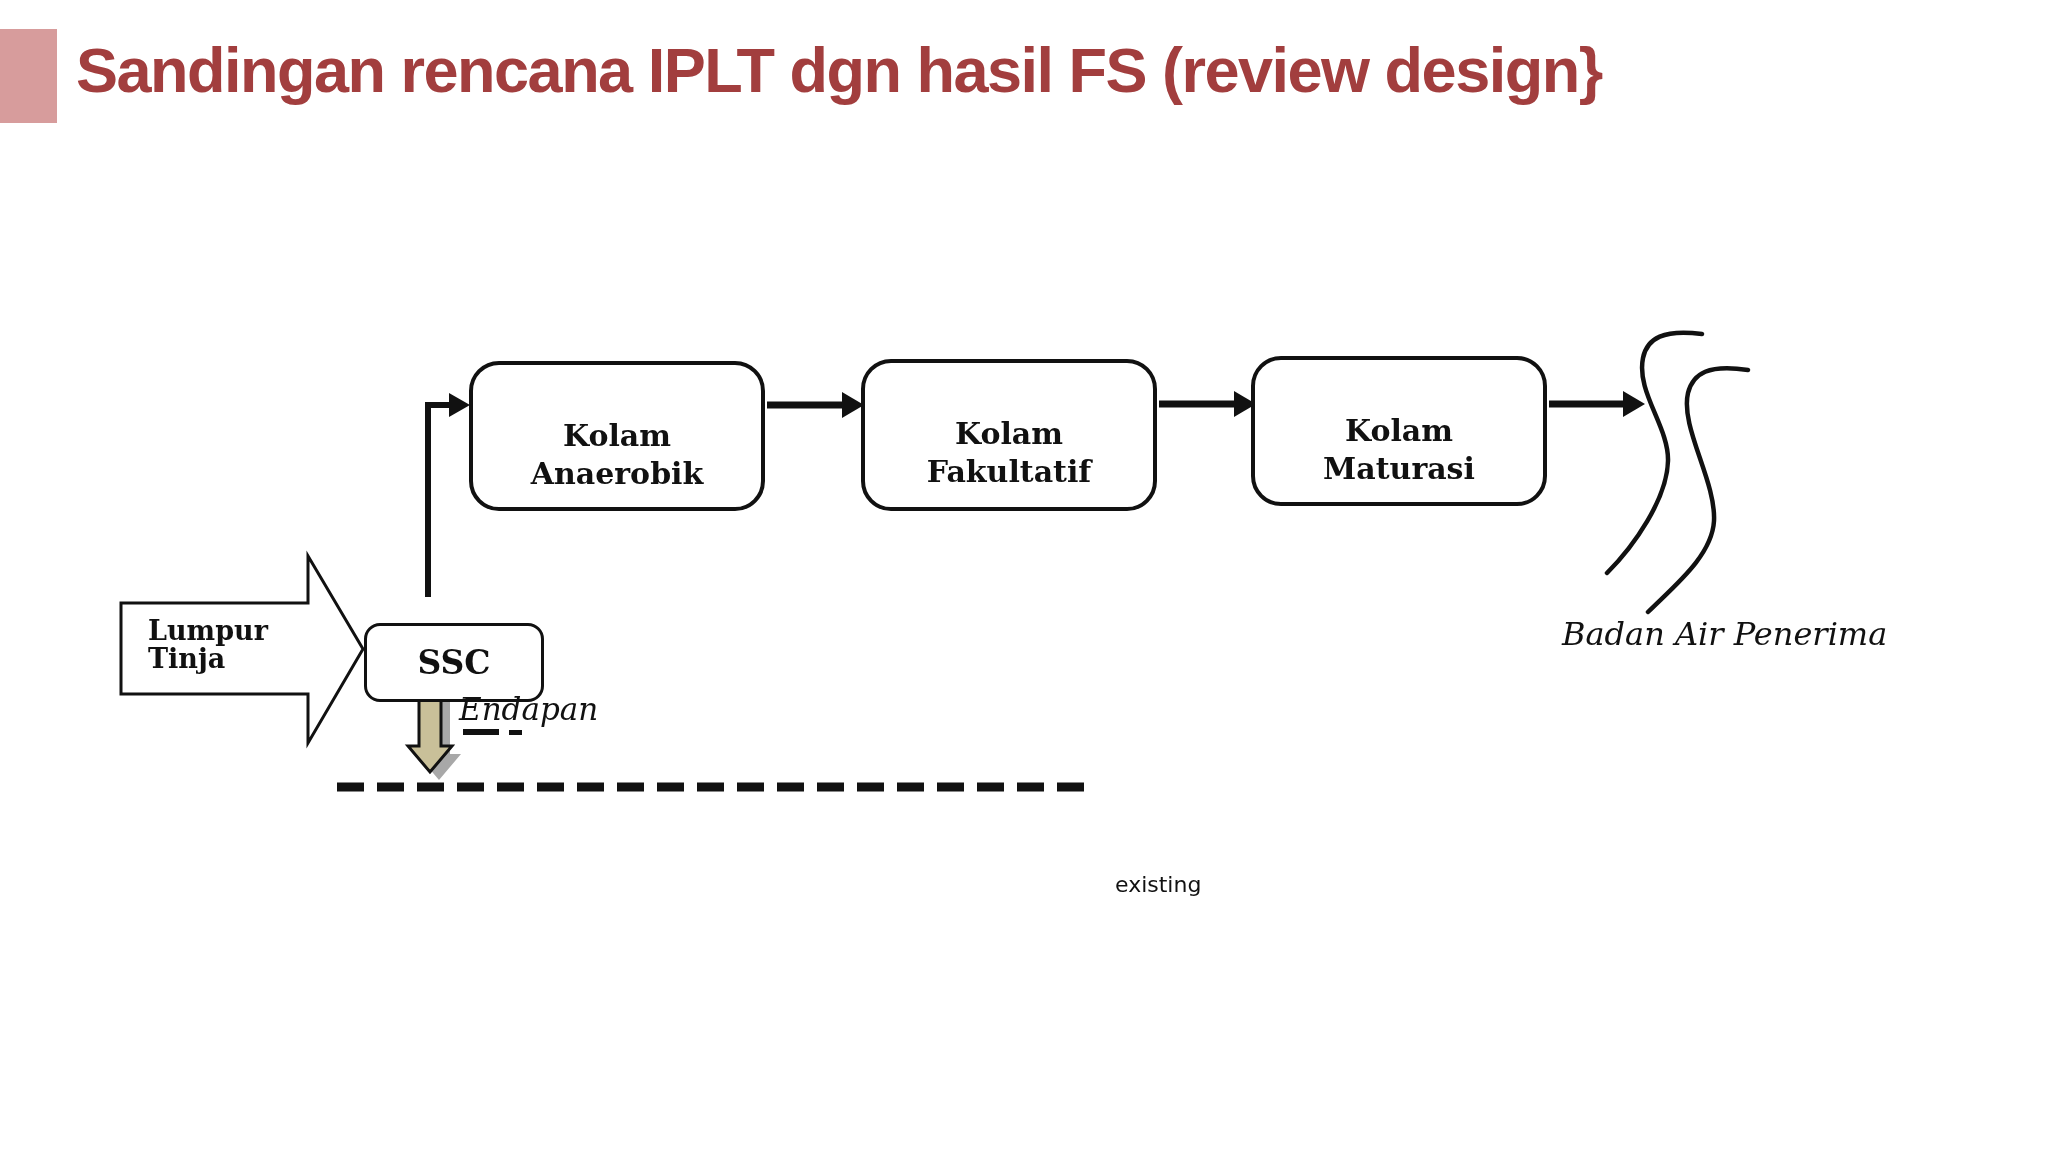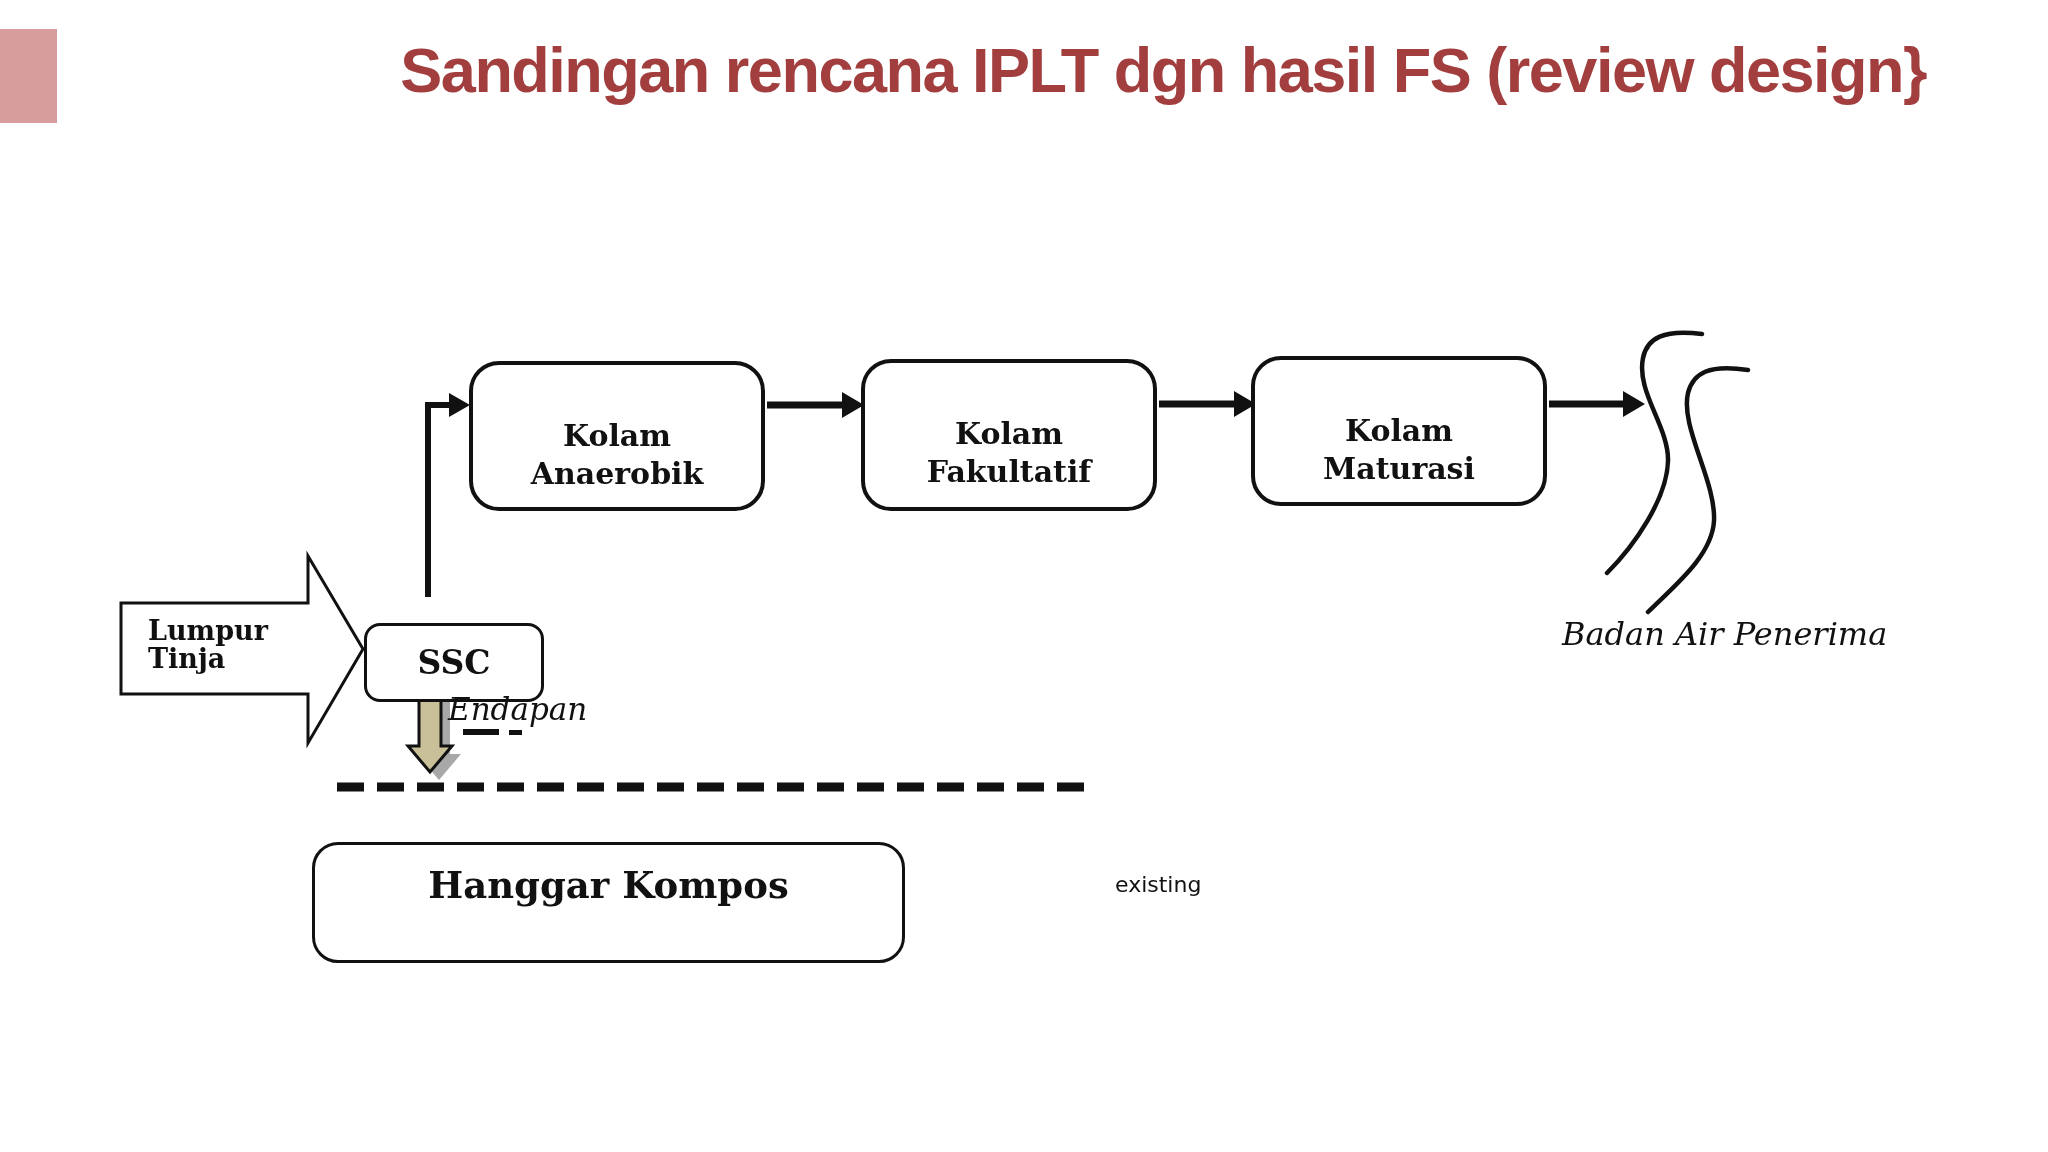--- a/index.html
+++ b/index.html
@@ -1,35 +1,35 @@
 <!DOCTYPE html>
 <html><head>
 <meta charset="utf-8">
 <style>
   html,body{margin:0;padding:0;background:#ffffff;}
   .slide{position:relative;width:2048px;height:1152px;background:#ffffff;overflow:hidden;
          font-family:"Liberation Sans",sans-serif;}
   .accent-bar{position:absolute;left:0;top:29px;width:57px;height:94px;background:#d79c9c;}
   .title{position:absolute;left:76px;top:36px;width:1850px;
          font-family:"Liberation Sans",sans-serif;font-weight:bold;font-size:63px;line-height:1.1;
-         letter-spacing:-1.5px;color:#a23e3e;white-space:nowrap;text-align:right;}
+         letter-spacing:-1.5px;color:#a23e3e;white-space:nowrap;}
   .svg-layer{position:absolute;left:0;top:0;width:2048px;height:1152px;}
   .node{position:absolute;background:#ffffff;border:4px solid #111111;border-radius:30px;
         box-sizing:border-box;text-align:center;
         font-family:"DejaVu Serif","Liberation Serif",serif;font-weight:bold;color:#111111;margin-top:28px;}
   .pond{width:296px;height:150px;padding-top:14px;font-size:30px;line-height:38px;white-space:pre-line;}
   .ssc{left:364px;top:595px;width:180px;height:79px;border-width:3px;border-radius:16px;
        display:flex;align-items:center;justify-content:center;font-size:33px;padding-top:0;}
   .hanggar{left:312px;top:814px;width:593px;height:121px;border-width:3px;border-radius:26px;
            padding-top:18px;font-size:37px;}
   .lbl{position:absolute;color:#111111;font-family:"DejaVu Serif","Liberation Serif",serif;}
   .lbl-italic{font-style:italic;font-size:31px;white-space:nowrap;}
   .lbl-input{left:148px;top:617px;font-weight:bold;font-size:27px;line-height:28px;white-space:pre-line;}
   .lbl-supernatan{left:443px;top:528px;}
-  .lbl-endapan{left:448px;top:691px;}
+  .lbl-endapan{left:459px;top:691px;}
   .lbl-badan{left:1562px;top:615px;font-size:32px;}
   .lbl-existing{left:1115px;top:872px;font-family:"DejaVu Sans","Liberation Sans",sans-serif;
                 font-size:22px;color:#111111;font-style:normal;}
 </style>
 </head>
 <body>
 
 <div class="slide">
 
   <div class="accent-bar"></div>
@@ -75,23 +75,20 @@
 
   <div class="node pond" style="left:1251px;top:328px;">
     <span>Kolam
 Maturasi</span>
   </div>
 
   <div class="node ssc">
     <span>SSC</span>
   </div>
 
-  <div class="node hanggar">
-    <span>Hanggar Kompos</span>
-  </div>
 
   <div class="lbl lbl-input">Lumpur
 Tinja</div>
 
 
   <div class="lbl lbl-italic lbl-endapan">Endapan</div>
 
   <div class="lbl lbl-italic lbl-badan">Badan Air Penerima</div>
 
   <div class="lbl lbl-existing">existing</div>

